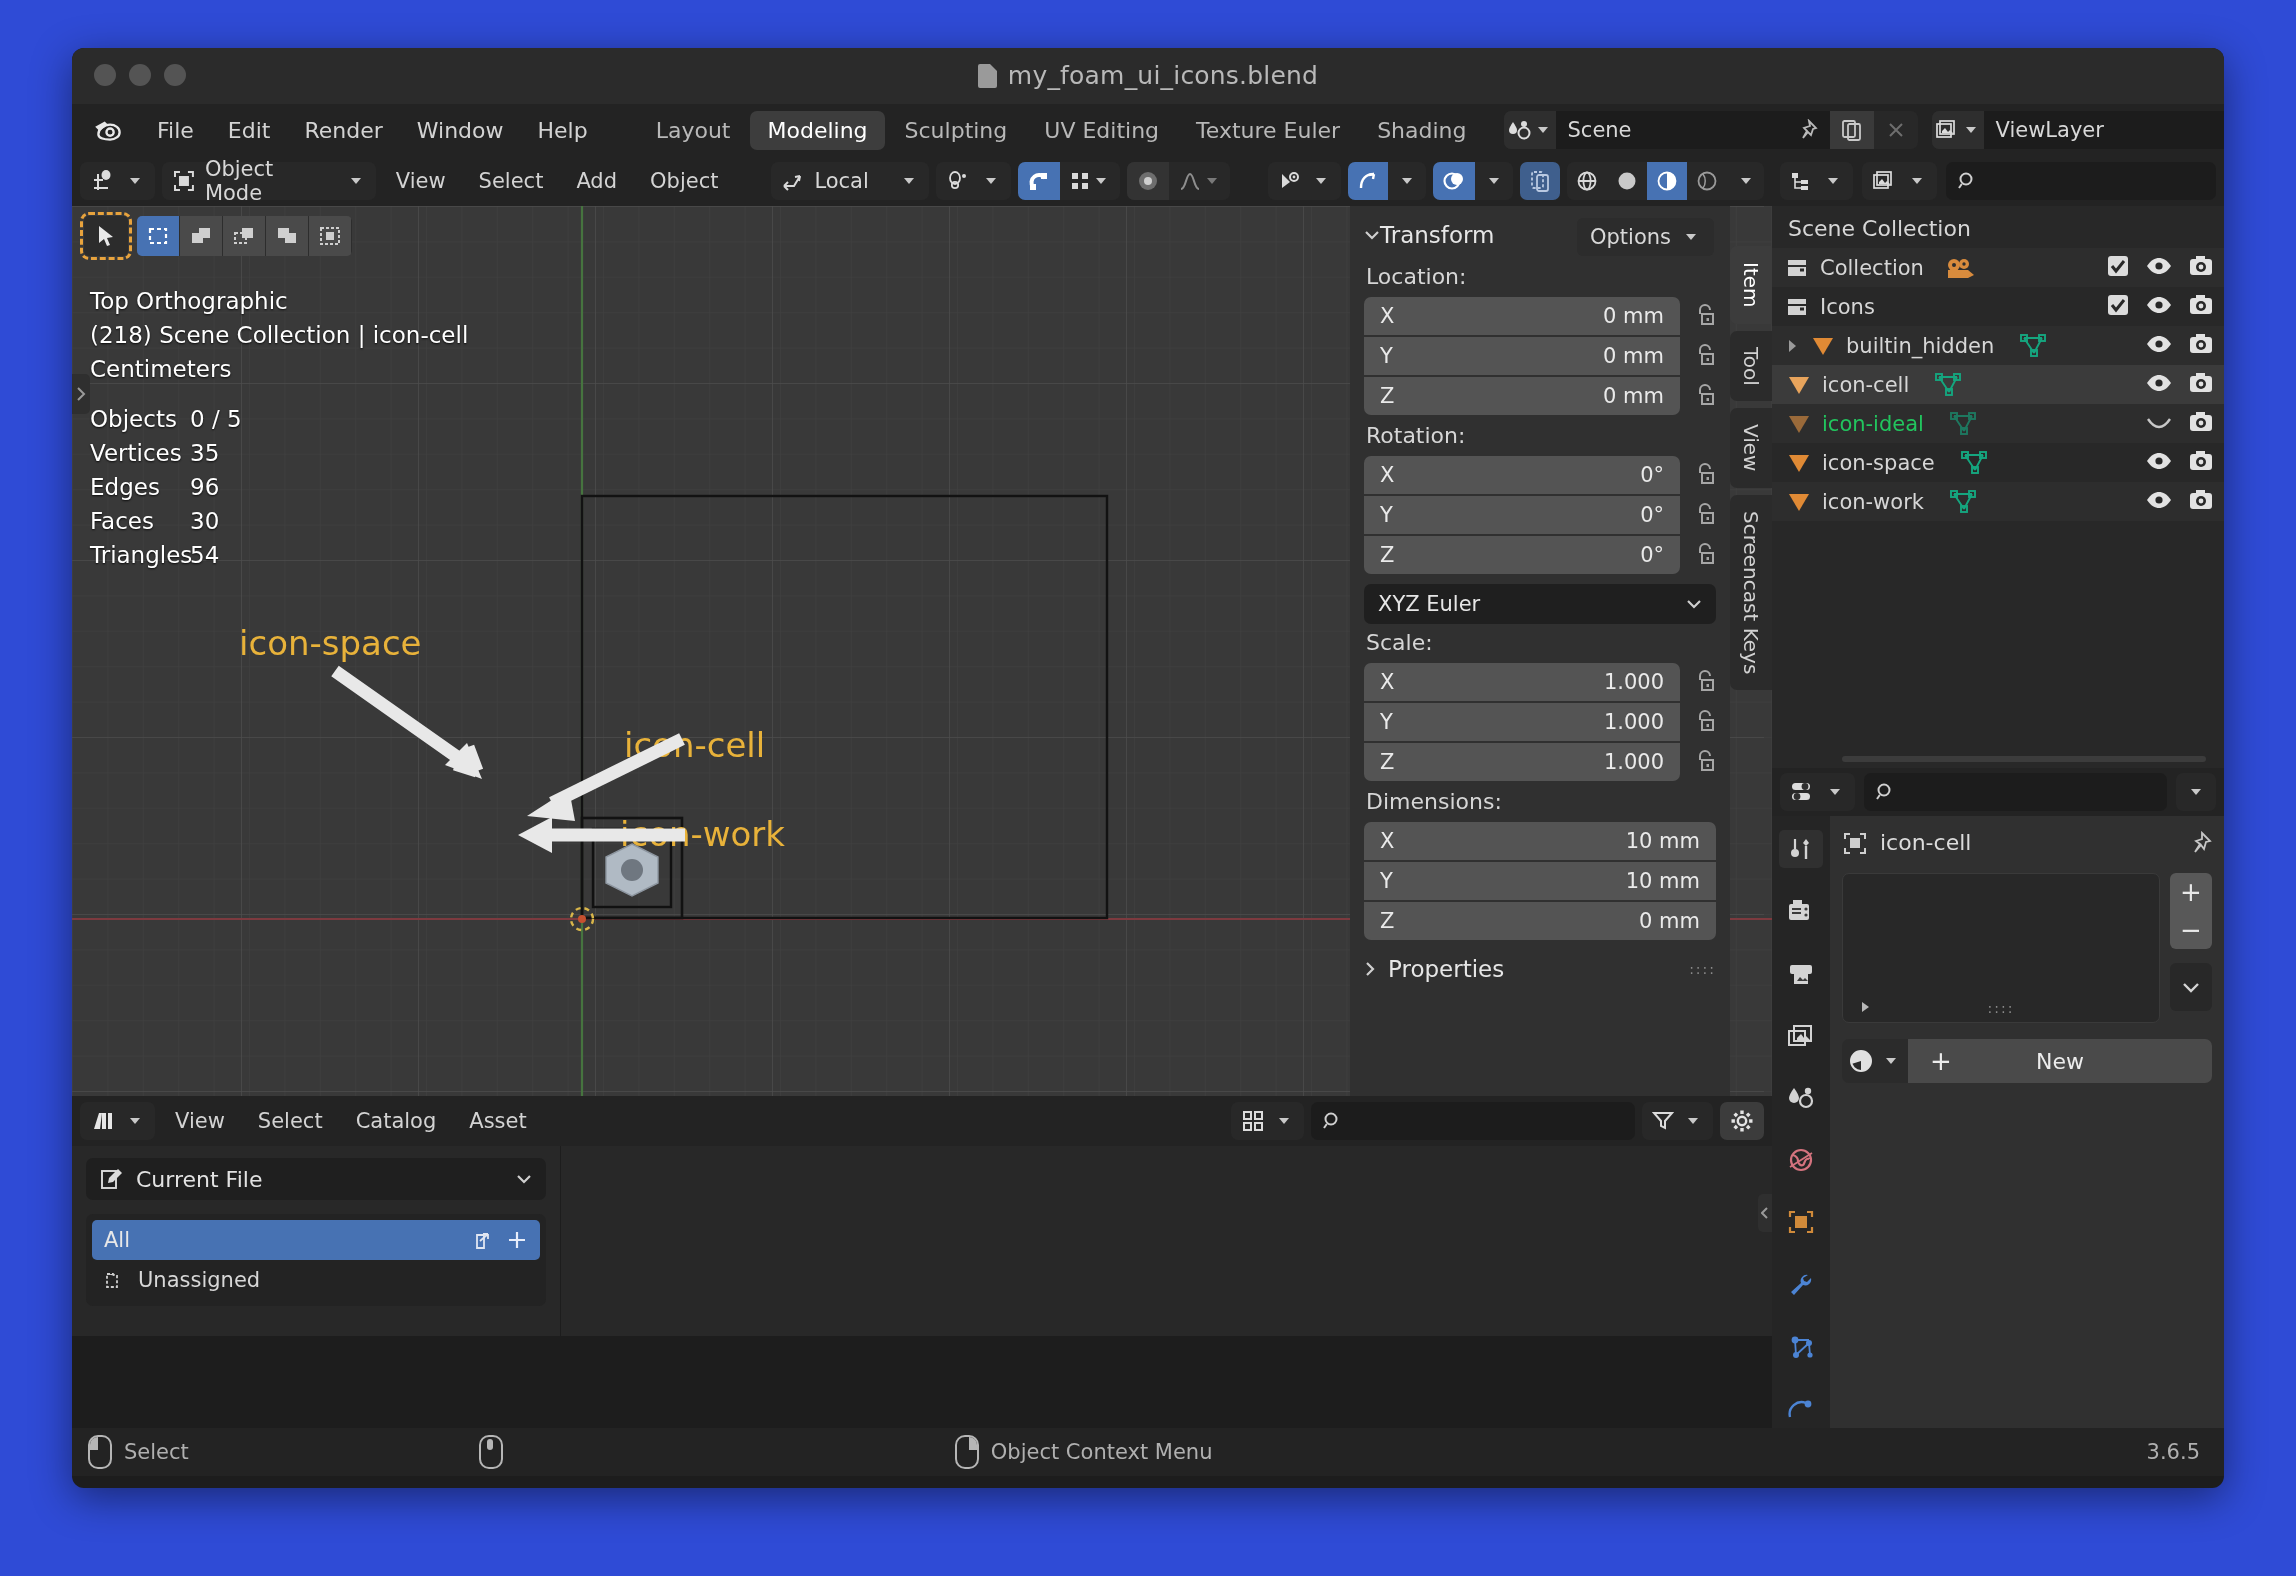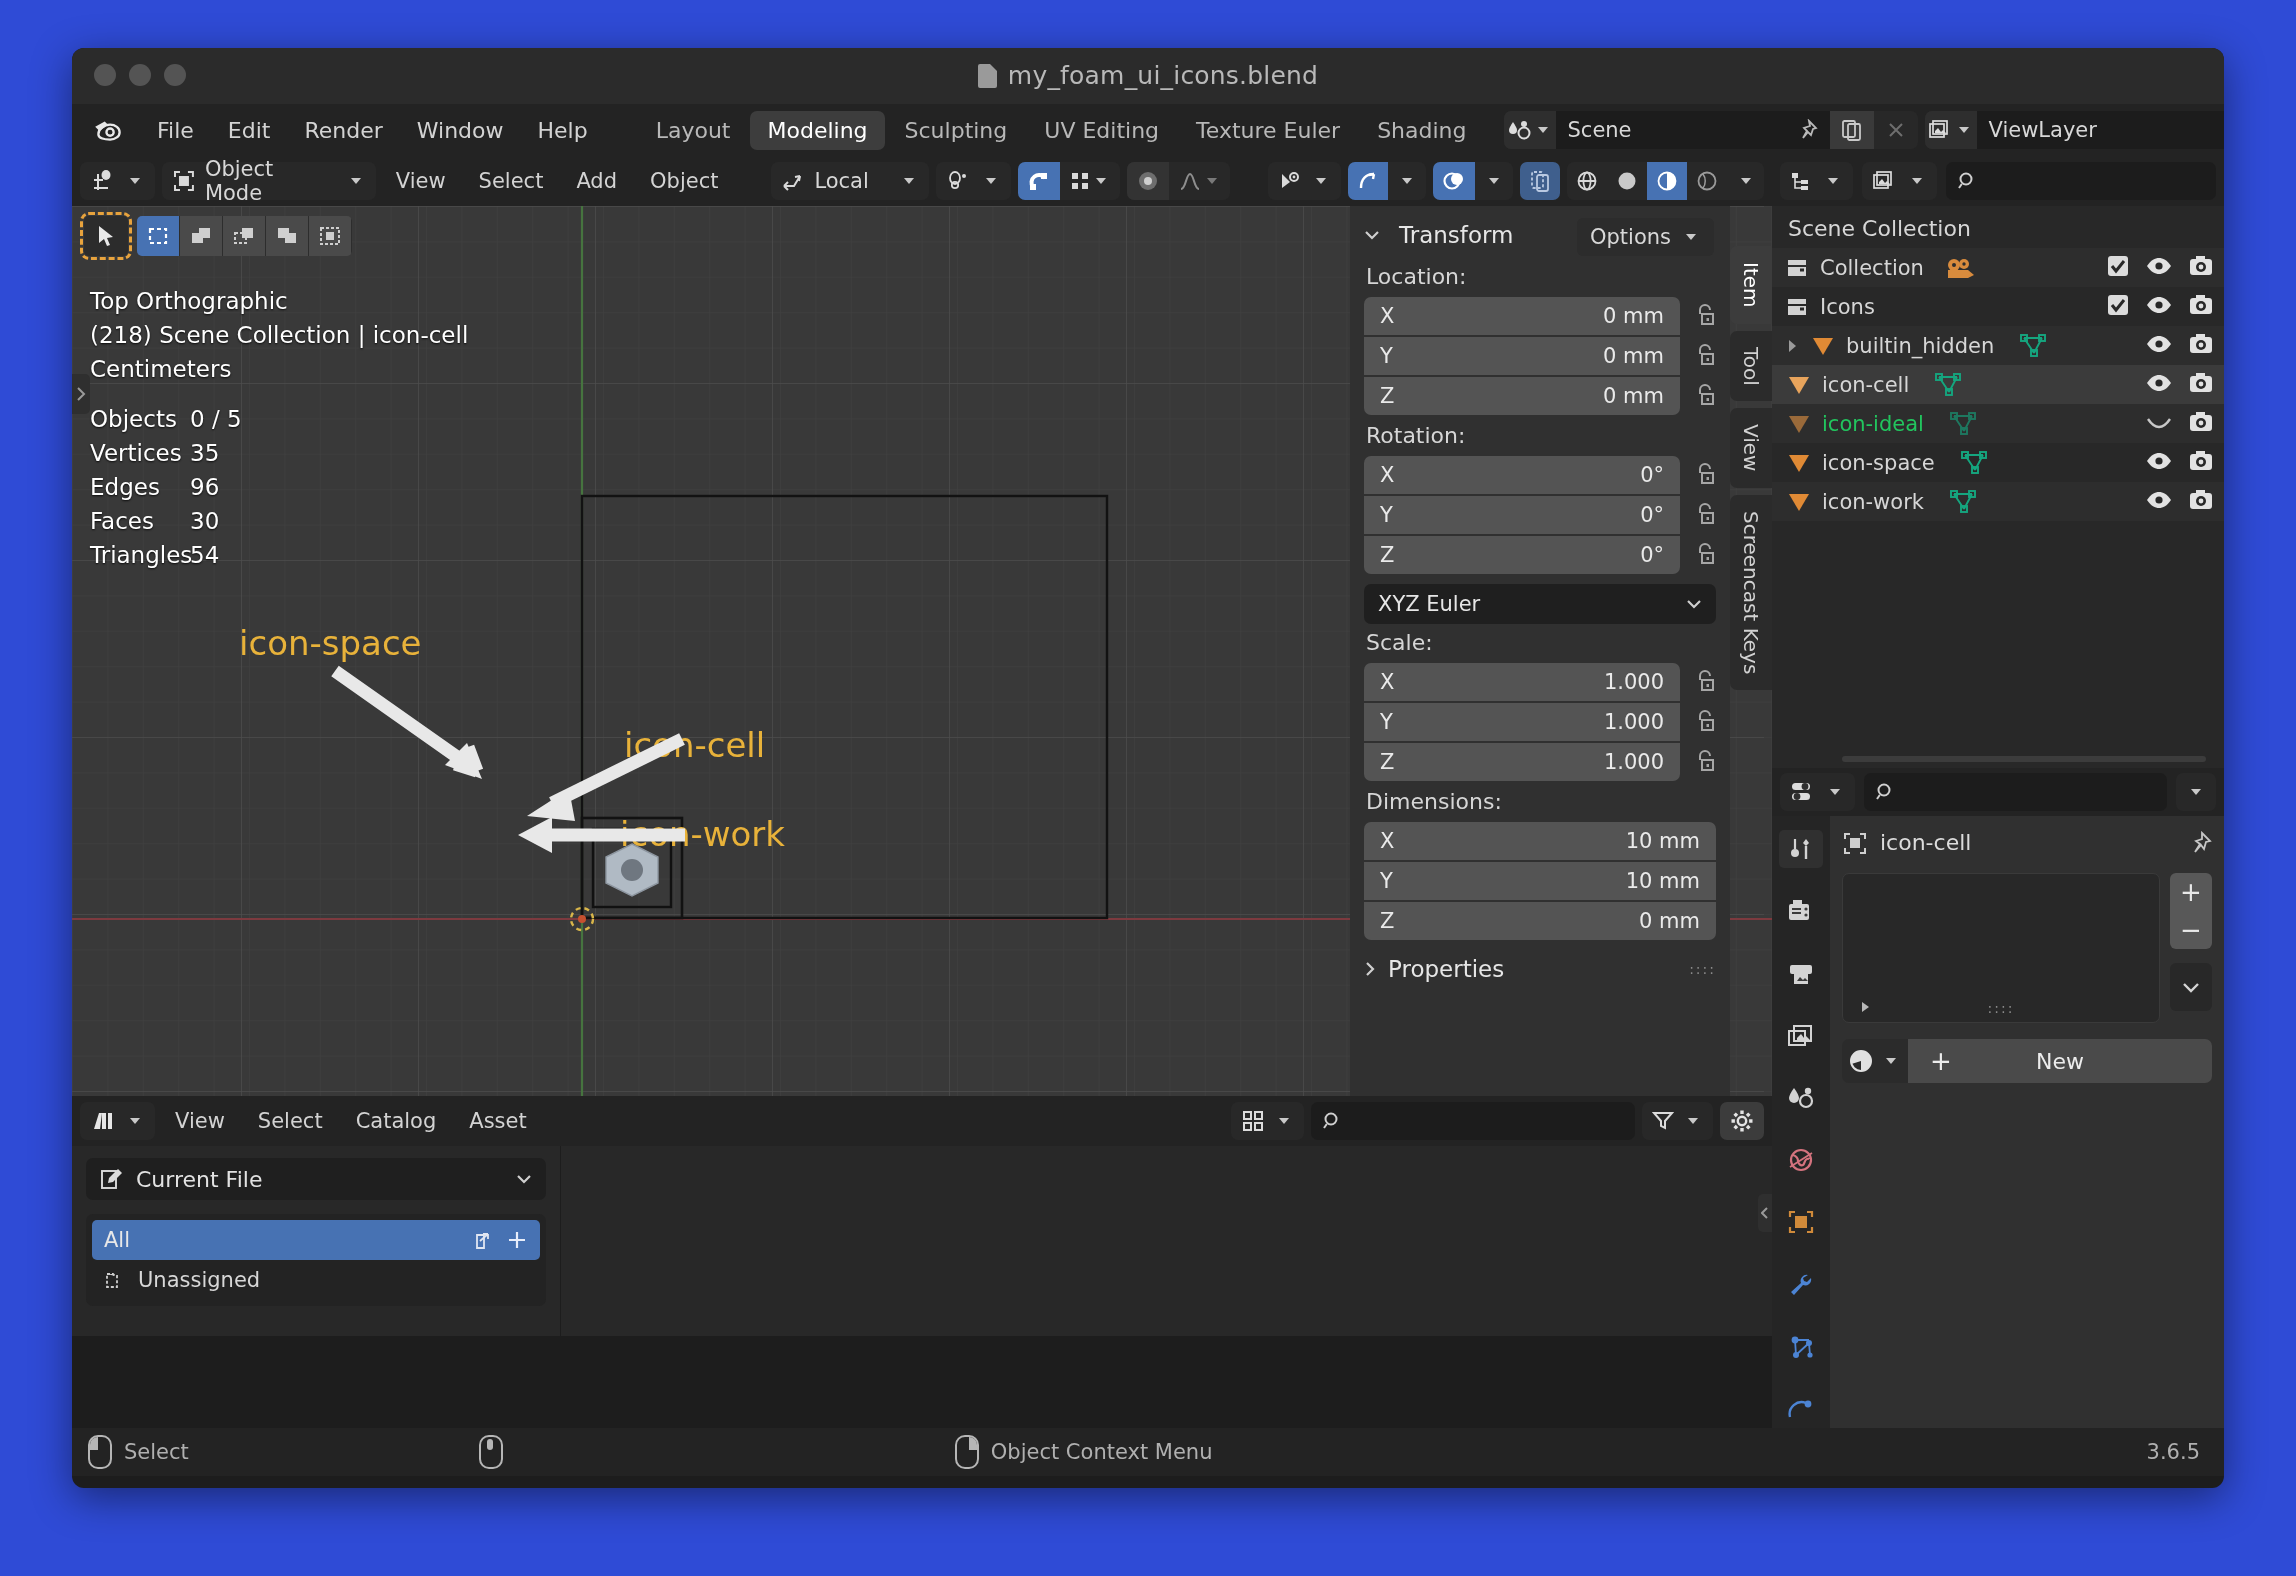--- a/index.html
+++ b/index.html
@@ -30,21 +30,21 @@
     content:"";position:absolute;right:0;top:0;border-width:0 7px 7px 0;
     border-style:solid;border-color:transparent #2b2b2b transparent transparent;
   }
   
   .topbar{height:52px;background:#232323;display:flex;align-items:center;padding:0 10px;gap:0;}
   .blender-logo{width:34px;height:34px;margin:0 14px 0 10px;flex:0 0 auto;}
   .menu{color:#d3d3d3;font-size:22px;padding:5px 17px;border-radius:5px;white-space:nowrap;}
   .wtabs{display:flex;align-items:center;margin-left:34px;gap:3px;}
   .wtab{color:#b8b8b8;font-size:22px;padding:7px 17px;border-radius:7px;white-space:nowrap;}
   .wtab.active{background:#3d3d3d;color:#ffffff;}
-  .topright{margin-left:20px;display:flex;align-items:center;gap:7px;flex:1 1 auto;}
+  .topright{margin-left:20px;display:flex;align-items:center;gap:14px;flex:1 1 auto;}
   .idblock{display:flex;align-items:center;background:#282828;border-radius:7px;height:38px;overflow:hidden;}
   .idblock .icobtn{width:52px;height:38px;display:flex;align-items:center;justify-content:center;background:#2e2e2e;}
   .idblock .namefield{background:#1c1c1c;height:38px;min-width:250px;display:flex;align-items:center;padding:0 12px;color:#d8d8d8;font-size:21px;gap:10px;flex:1;}
   .idblock .namefield span.lbl{flex:1;}
   .idblock .trail{display:flex;align-items:center;}
   .idblock .trail div{width:44px;height:38px;display:flex;align-items:center;justify-content:center;}
   .idblock .trail div.hl{background:#3a3a3a;}
   
   .row{display:flex;justify-content:center;}
   .col-left{width:1700px;}
@@ -68,21 +68,21 @@
   .stats{position:absolute;left:18px;top:78px;color:#fff;font-size:23px;line-height:34px;z-index:5;text-shadow:0 1px 2px rgba(0,0,0,.8);}
   .stats .tbl{margin-top:16px;}
   .stats .tbl div{display:flex;}
   .stats .tbl span.k{width:100px;}
   .stats .tbl span.v{text-align:left;}
   .vtab-strip{position:absolute;right:0;top:40px;width:42px;z-index:6;display:flex;flex-direction:column;gap:7px;}
   .vtab{writing-mode:vertical-rl;background:#2b2b2b;color:#d2d2d2;font-size:20px;padding:16px 9px;border-radius:7px 0 0 7px;text-align:center;}
   .vtab.active{background:#3c3c3c;color:#fff;}
   .opt-btn{position:absolute;right:58px;top:12px;background:#2c2c2c;border-radius:6px;height:38px;display:flex;align-items:center;gap:10px;padding:0 13px;color:#d8d8d8;font-size:21px;z-index:6;}
   .npanel{position:absolute;right:42px;top:0;width:380px;bottom:0;background:#303030;z-index:4;padding:0;}
-  .np-head{display:flex;align-items:center;gap:19px;padding:16px 14px 10px 14px;color:#e6e6e6;font-size:23px;}
+  .np-head{display:flex;align-items:center;gap:0;padding:16px 14px 10px 14px;color:#e6e6e6;font-size:23px;}
   .np-lbl{color:#d6d6d6;font-size:22px;padding:6px 0 8px 16px;}
   .np-rows{padding:0 14px 0 14px;}
   .np-row{display:flex;align-items:center;gap:14px;margin-bottom:2px;}
   .np-field{flex:1;height:38px;background:#545454;display:flex;align-items:center;justify-content:space-between;padding:0 16px;color:#eaeaea;font-size:21px;}
   .np-row:first-child .np-field{border-radius:7px 7px 0 0;}
   .np-row:last-child .np-field{border-radius:0 0 7px 7px;}
   .np-select{margin:10px 14px 0 14px;height:40px;background:#1f1f1f;border-radius:7px;display:flex;align-items:center;justify-content:space-between;padding:0 14px;color:#e6e6e6;font-size:21px;}
   .np-foot{display:flex;align-items:center;gap:12px;padding:14px 14px;color:#e6e6e6;font-size:23px;}
   .dots{letter-spacing:2px;color:#8a8a8a;font-size:14px;}
   

